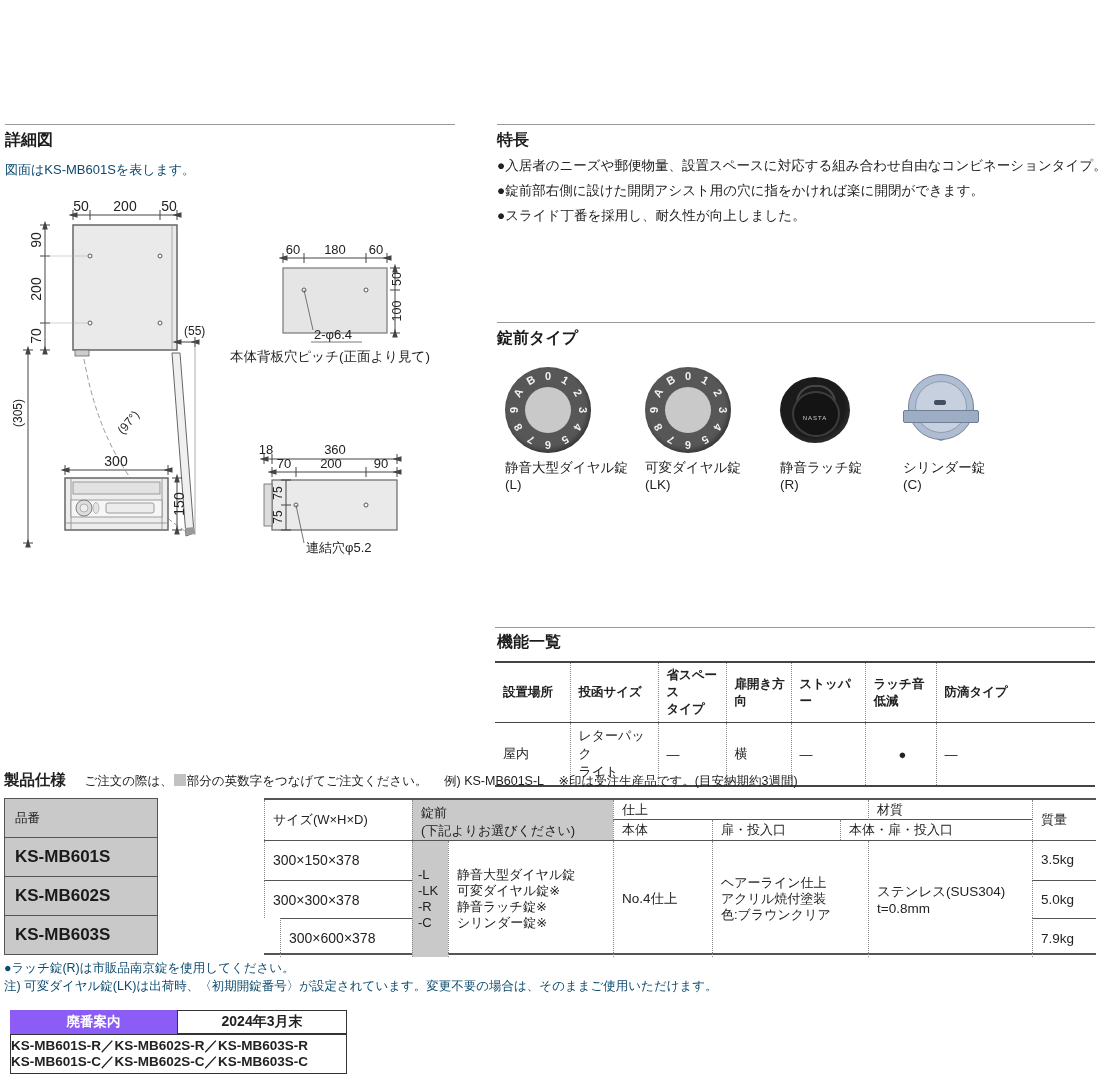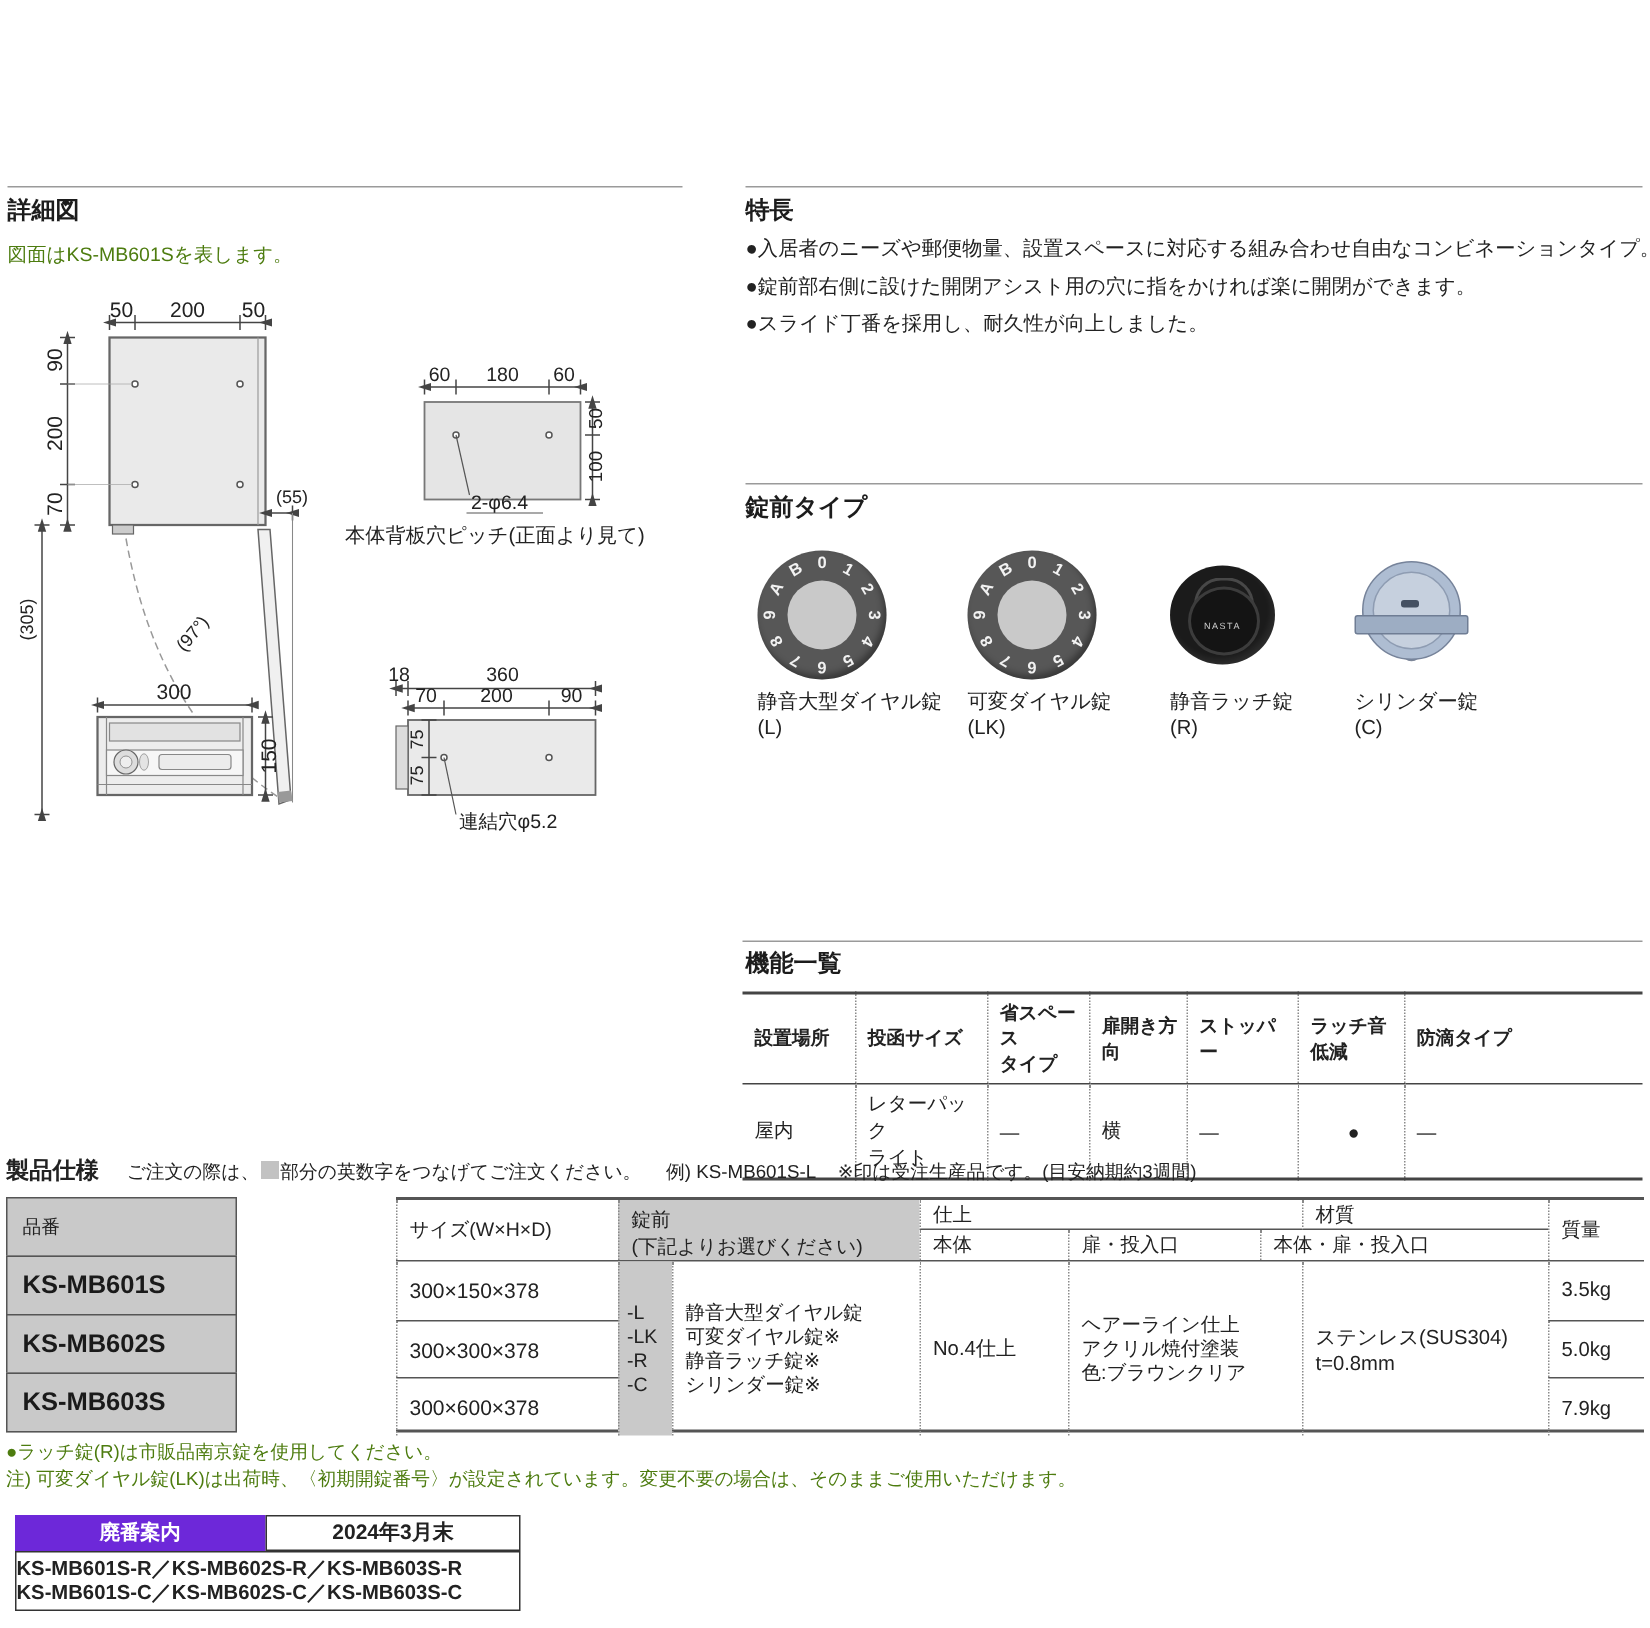--- a/index.html
+++ b/index.html
@@ -1,21 +1,21 @@
 <!DOCTYPE html>
 <html><head>
 <meta charset="utf-8">
 <style>
   html,body{margin:0;padding:0;background:#fff;}
   .page{position:relative;width:1100px;height:1085px;background:#ffffff;
         font-family:"Liberation Sans","DejaVu Sans",sans-serif;color:#222;overflow:hidden;}
   .abs{position:absolute;}
   .rule{position:absolute;height:1px;background:#9a9a9a;}
   h2.sec{position:absolute;margin:0;font-size:16px;font-weight:bold;color:#1c1c1c;}
-  .note-text{position:absolute;font-size:13px;color:#4d7c0f;}
+  .note-text{position:absolute;font-size:13px;color:#0c4a6e;}
   .feat{position:absolute;font-size:13.5px;color:#222;white-space:nowrap;}
   
   .lock-item{position:absolute;width:150px;}
   .lock-img-box{height:90px;display:flex;align-items:center;}
   .dial{position:relative;width:86px;height:86px;border-radius:50%;background:#575757;box-shadow:inset -2px -3px 4px rgba(0,0,0,.35);}
   .dial-center{position:absolute;left:20px;top:20px;width:46px;height:46px;border-radius:50%;background:#c9c9c9;}
   .dial-char{position:absolute;left:50%;top:50%;color:#f2f2f2;font-size:11px;font-weight:bold;line-height:11px;}
   .latch{position:relative;width:70px;height:66px;border-radius:50%;background:#1b1b1b;box-shadow:inset -2px -3px 5px rgba(255,255,255,.08);}
   .latch-ring{position:absolute;left:12px;top:14px;width:44px;height:42px;border-radius:50%;border:2px solid #3c3c3c;background:#141414;}
   .latch-hook{position:absolute;left:16px;top:8px;width:36px;height:18px;border:2px solid #484848;border-bottom:none;border-radius:18px 18px 0 0;}
@@ -40,21 +40,21 @@
   .spec-pn-cell{position:absolute;left:0;width:154px;background:#c9c9c9;border:1px solid #555;box-sizing:border-box;}
   .spec-pn-head{font-size:12.5px;padding-left:10px;line-height:38px;}
   .spec-pn-num{font-size:17px;font-weight:bold;padding-left:10px;line-height:37px;color:#1a1a1a;}
   .spec-main{position:absolute;left:264px;top:798px;width:832px;height:157px;border-top:2px solid #555;border-bottom:2px solid #555;box-sizing:border-box;}
   .sc{position:absolute;box-sizing:border-box;font-size:13px;}
   .dotl{border-left:1px dotted #8a8a8a;}
   .grayc{background:#c9c9c9;}
   .hline{position:absolute;left:0;width:832px;height:1px;background:#555;}
   .gray-sq{display:inline-block;width:12px;height:12px;background:#c2c2c2;vertical-align:-1px;margin:0 1px;}
   
-  .disc-label{position:absolute;left:10px;top:1010px;width:167px;height:24px;background:#6d28d9;color:#fff;
+  .disc-label{position:absolute;left:10px;top:1010px;width:167px;height:24px;background:#8b5cf6;color:#fff;
               font-size:13.5px;font-weight:bold;text-align:center;line-height:24px;box-sizing:border-box;}
   .disc-date{position:absolute;left:177px;top:1010px;width:170px;height:24px;border:1.5px solid #333;
              font-size:14px;font-weight:bold;text-align:center;line-height:21px;box-sizing:border-box;}
   .disc-body{position:absolute;left:10px;top:1034px;width:337px;height:40px;border:1.5px solid #333;box-sizing:border-box;
              font-size:13.5px;font-weight:bold;text-align:left;padding-top:3px;line-height:16px;}
   svg text{font-family:"Liberation Sans","DejaVu Sans",sans-serif;fill:#222;}
 </style>
 </head>
 <body>
 
@@ -324,21 +324,21 @@
     <div class="sc dotl" style="left:349px;top:0;width:255px;height:20px;line-height:20px;padding-left:8px;border-bottom:1px solid #555;">仕上</div>
     <div class="sc dotl" style="left:349px;top:20px;width:99px;height:20px;line-height:20px;padding-left:8px;">本体</div>
     <div class="sc dotl" style="left:448px;top:20px;width:156px;height:20px;line-height:20px;padding-left:8px;">扉・投入口</div>
     <div class="sc dotl" style="left:604px;top:0;width:164px;height:20px;line-height:20px;padding-left:8px;border-bottom:1px solid #555;">材質</div>
     <div class="sc dotl" style="left:576px;top:20px;width:164px;height:20px;line-height:20px;padding-left:8px;">本体・扉・投入口</div>
     <div class="sc dotl" style="left:768px;top:0;width:64px;height:40px;line-height:40px;padding-left:8px;">質量</div>
     <div class="hline" style="top:40px;"></div>
 
     <div class="sc dotl" style="left:0;top:41px;width:148px;height:38px;line-height:38px;padding-left:8px;font-size:14px;">300×150×378</div>
     <div class="sc dotl" style="left:0;top:80px;width:148px;height:38px;line-height:38px;padding-left:8px;font-size:14px;border-top:1px solid #555;">300×300×378</div>
-    <div class="sc dotl" style="left:0;top:118px;width:148px;height:39px;line-height:39px;padding-left:8px;font-size:14px;border-top:1px solid #555;">300×600×378</div>
+    <div class="sc dotl" style="left:16px;top:118px;width:148px;height:39px;line-height:39px;padding-left:8px;font-size:14px;border-top:1px solid #555;">300×600×378</div>
 
     <div class="sc dotl grayc" style="left:148px;top:41px;width:36px;height:116px;padding:26px 0 0 5px;line-height:16px;">
       <div>-L</div>
       <div>-LK</div>
       <div>-R</div>
       <div>-C</div>
     </div>
 
     <div class="sc dotl" style="left:184px;top:41px;width:165px;height:116px;padding:26px 0 0 8px;line-height:16px;">
       <div>静音大型ダイヤル錠</div>

